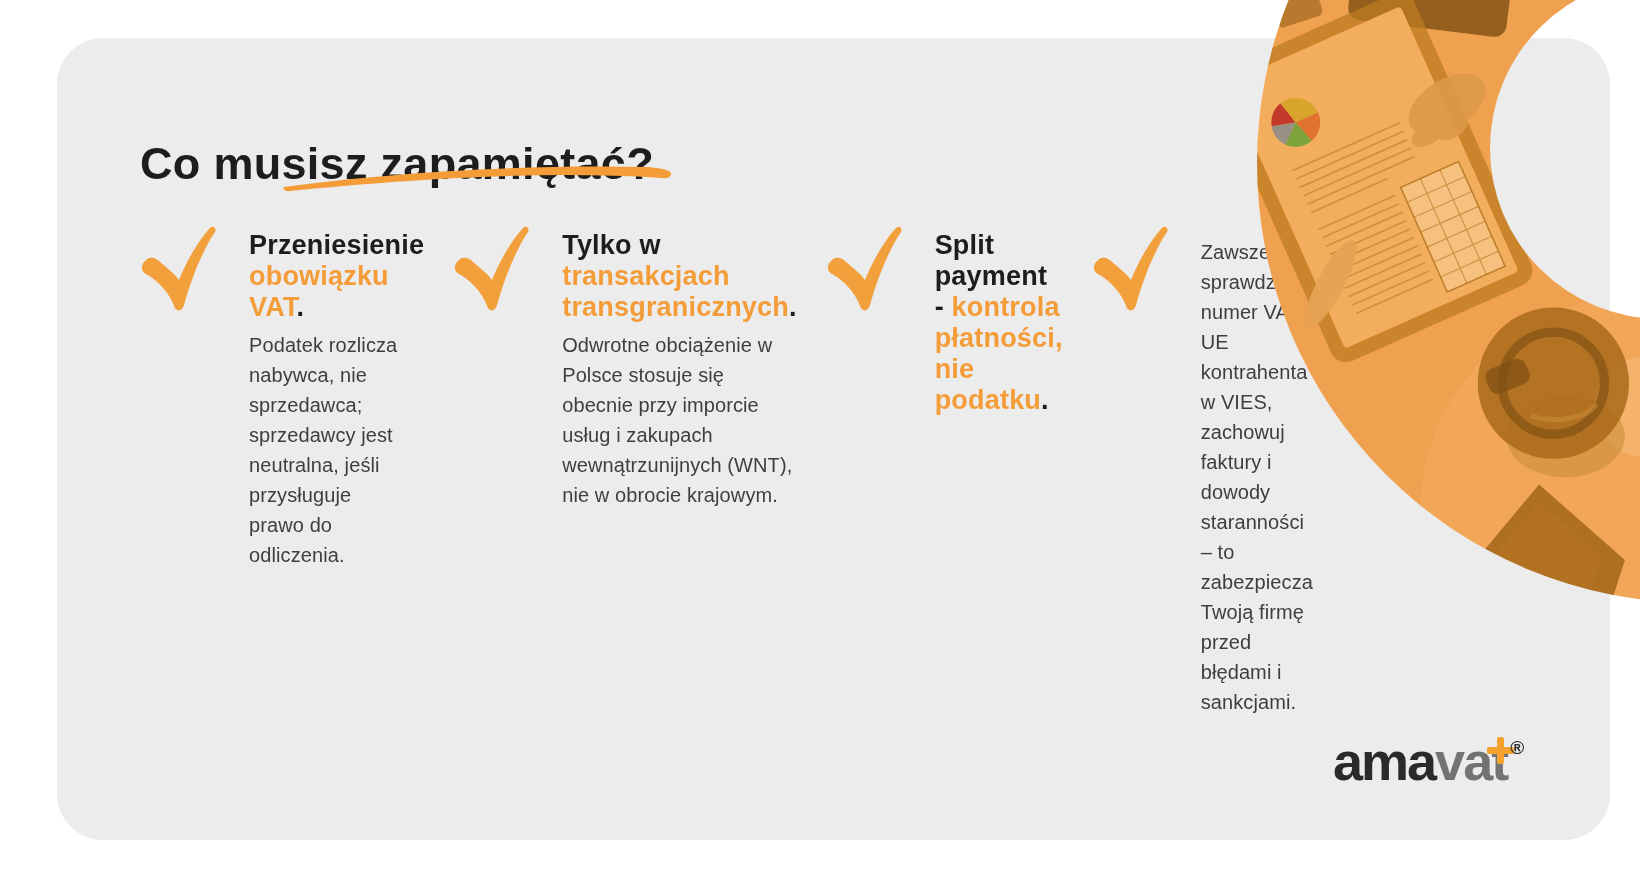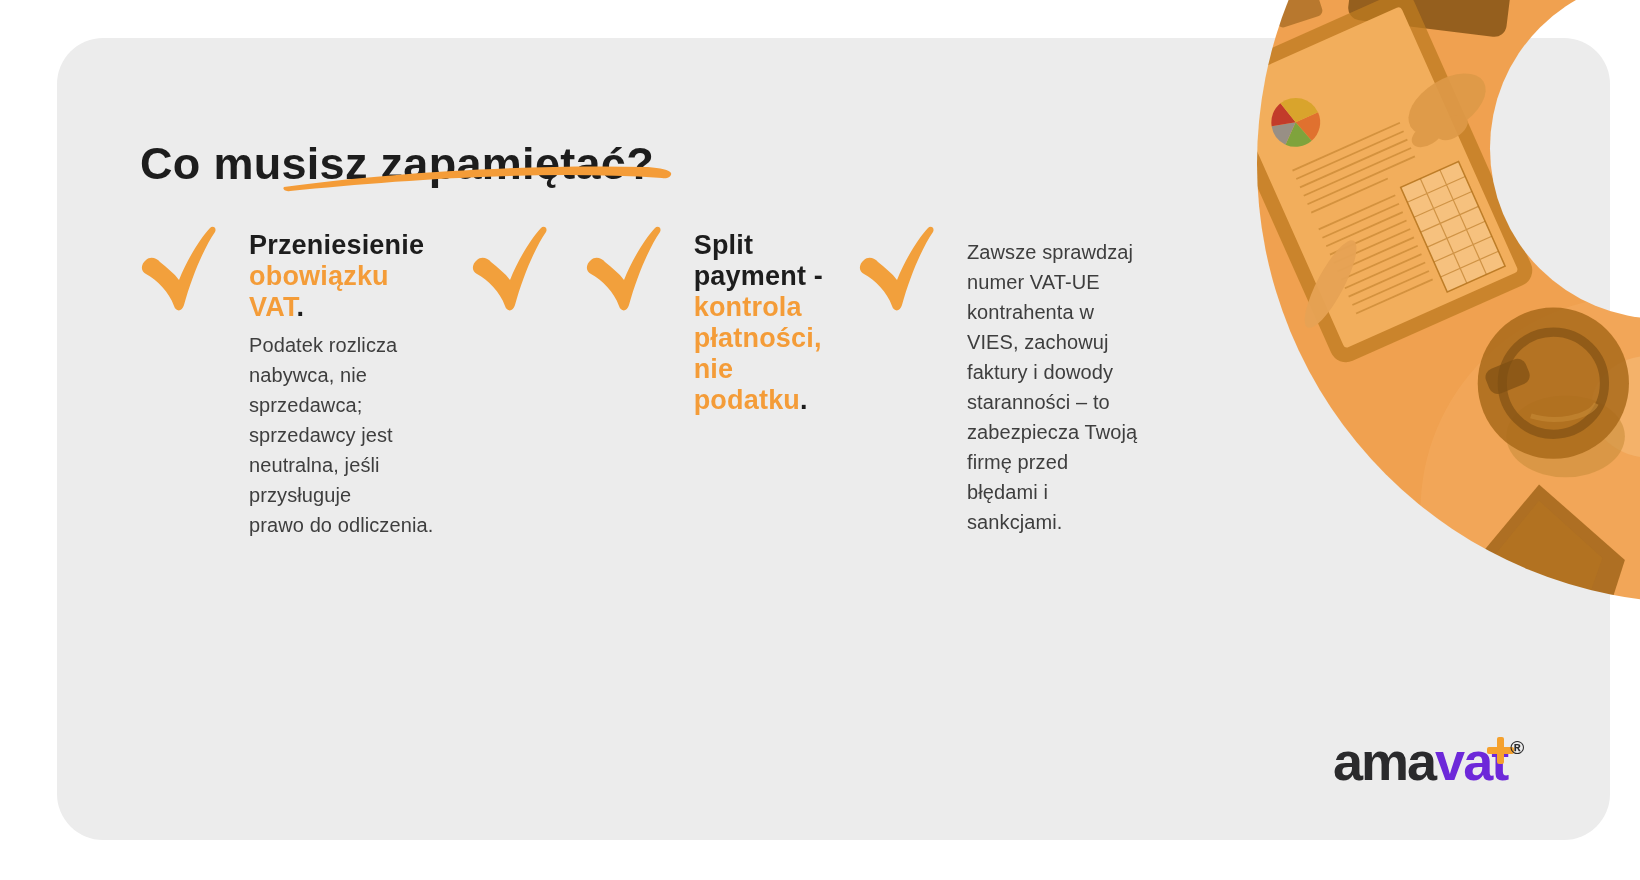--- a/index.html
+++ b/index.html
@@ -38,21 +38,21 @@
     color: #3E3E3E; white-space: pre-line; letter-spacing: 0.1px;
   }
 
   .hero { position: absolute; inset: 0; z-index: 3; pointer-events: none; }
 
   .logo {
     position: absolute; left: 1333px; top: 730px; z-index: 2;
     font-size: 54px; font-weight: 800; letter-spacing: -2px; color: #2A2A2C;
     white-space: nowrap;
   }
-  .l-gray { color: #6d28d9; }
+  .l-gray { color: #737373; }
   .logo-t { position: relative; display: inline-block; }
   .t-plus { position: absolute; left: -4px; top: 7px; width: 27px; height: 27px; }
   .t-plus::before {
     content: ""; position: absolute; left: 0; right: 0; top: 38%; height: 24%;
     background: #F5A12D; border-radius: 2px;
   }
   .t-plus::after {
     content: ""; position: absolute; top: 0; bottom: 0; left: 38%; width: 24%;
     background: #F5A12D; border-radius: 2px;
   }
@@ -84,20 +84,25 @@
         <div class="item-heading"><span>Przeniesienie </span><span class="accent">obowiązku VAT</span><span>.</span></div>
         <div class="item-body">Podatek rozlicza nabywca, nie sprzedawca; sprzedawcy jest neutralna, jeśli przysługuje
 prawo do odliczenia.</div>
       </div>
     </div>
 
     <div class="item">
       <svg class="check" viewBox="0 0 92 92" aria-hidden="true">
         <path d="M13 38 C17 34 24 36 27 40 C34 46 41 51 46 58 C54 38 66 18 77 6 C80 3 84 6 82 10 C71 26 59 54 51 83 C49 90 43 90 41 84 C36 70 24 58 13 52 C7 49 8 42 13 38 Z" fill="#F2A03C"></path>
       </svg>
+      <div class="item-text">
+        <div class="item-heading"><span>Tylko w </span><span class="accent">transakcjach transgranicznych</span><span>.</span></div>
+        <div class="item-body">Odwrotne obciążenie w Polsce stosuje się obecnie przy imporcie usług i zakupach
+wewnątrzunijnych (WNT), nie w obrocie krajowym.</div>
+      </div>
     </div>
 
     <div class="item">
       <svg class="check" viewBox="0 0 92 92" aria-hidden="true">
         <path d="M13 38 C17 34 24 36 27 40 C34 46 41 51 46 58 C54 38 66 18 77 6 C80 3 84 6 82 10 C71 26 59 54 51 83 C49 90 43 90 41 84 C36 70 24 58 13 52 C7 49 8 42 13 38 Z" fill="#F2A03C"></path>
       </svg>
       <div class="item-text">
         <div class="item-heading"><span>Split payment - </span><span class="accent">kontrola płatności, nie podatku</span><span>.</span></div>
       </div>
     </div>

